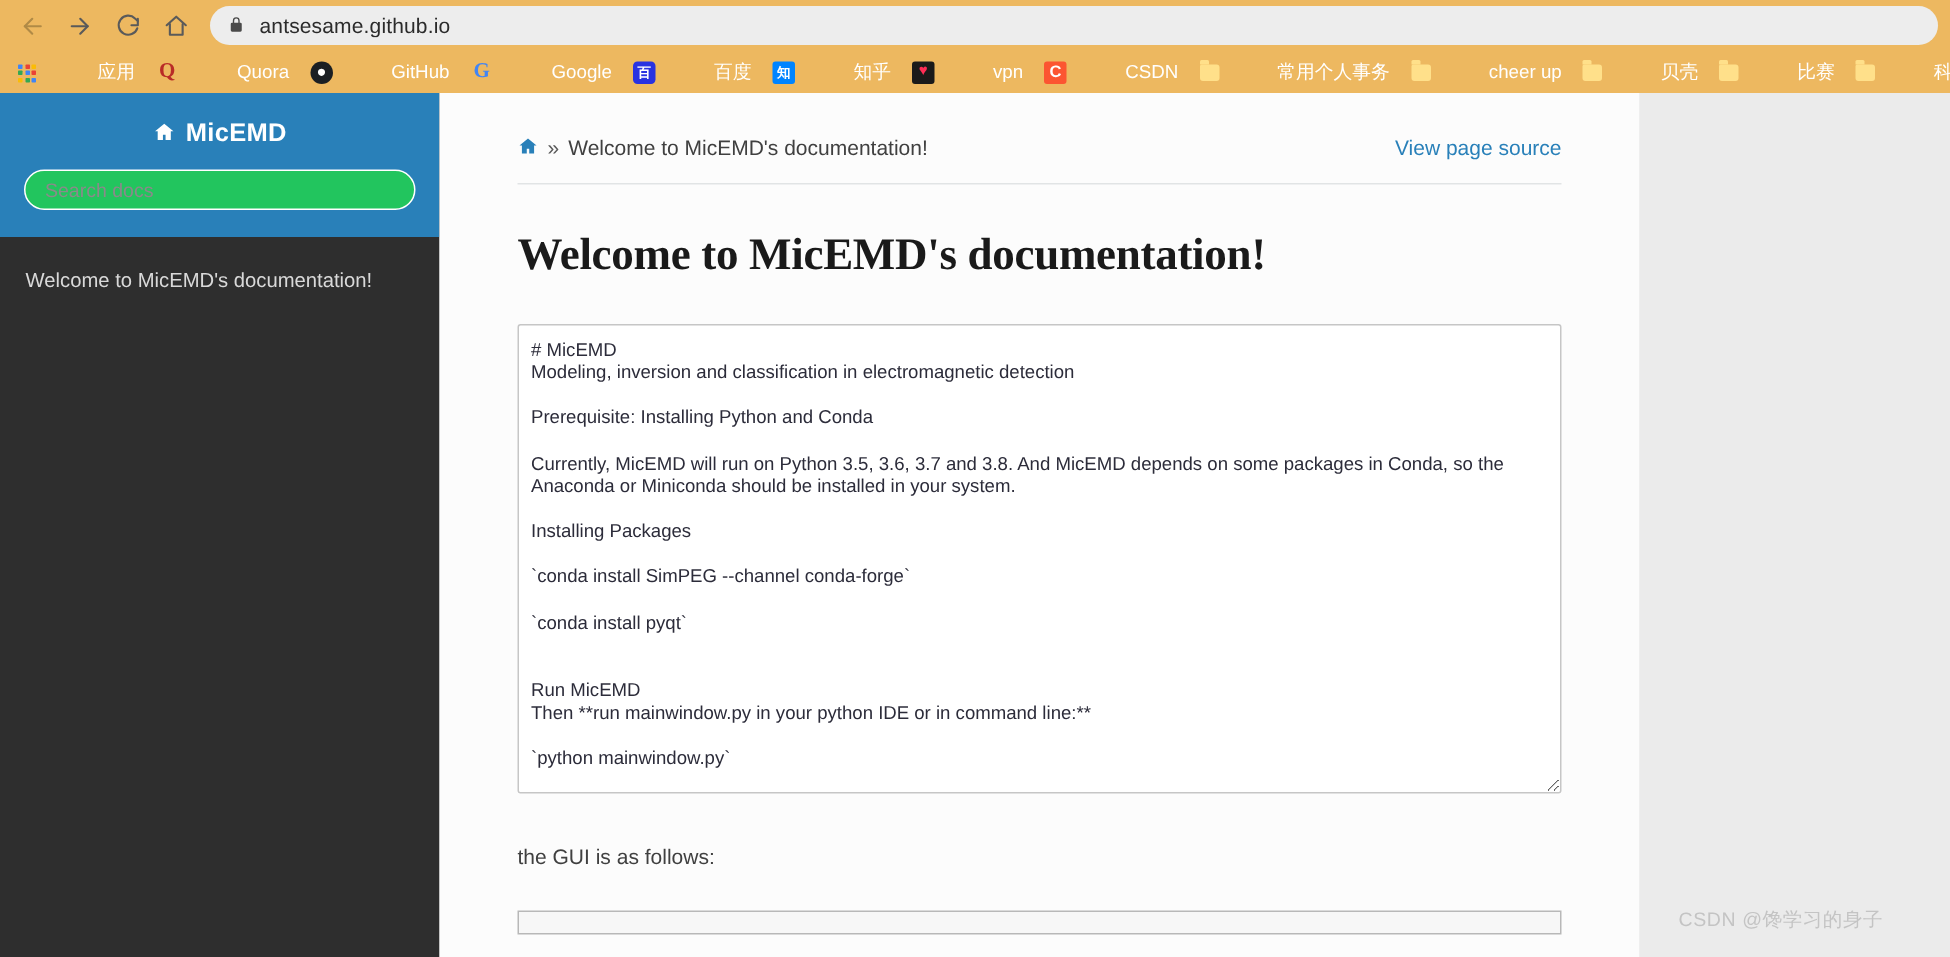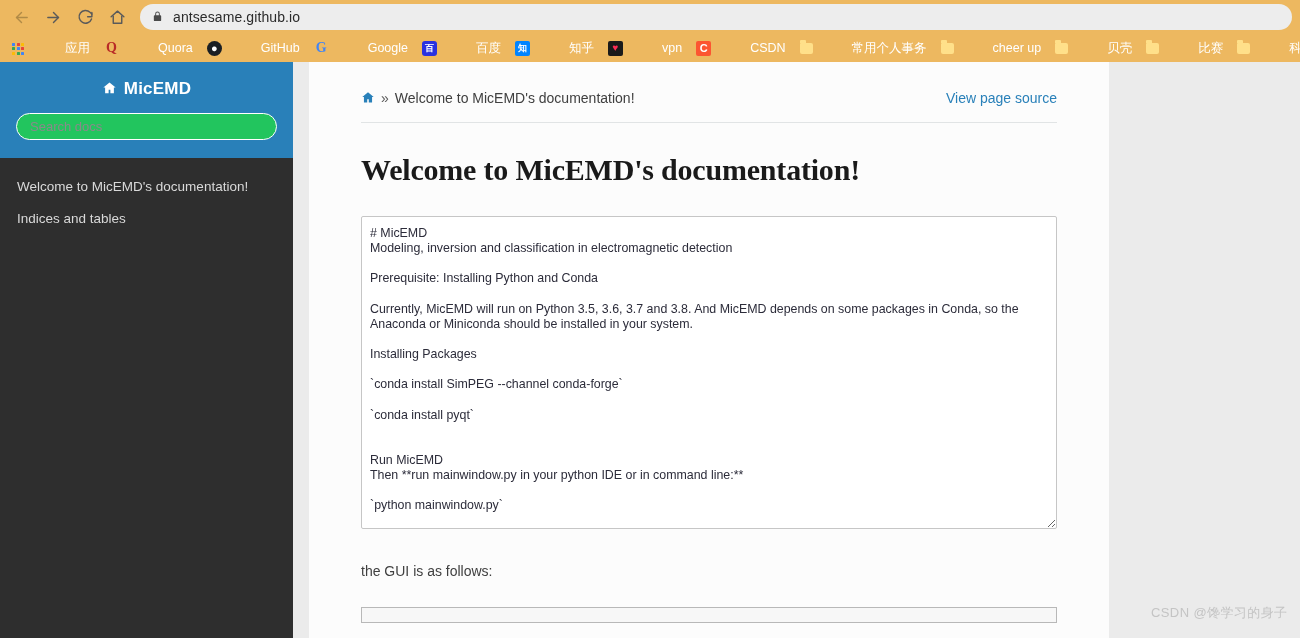--- a/index.html
+++ b/index.html
@@ -117,21 +117,20 @@
   .ic-csdn { background: #fc5531; color: #fff; border-radius: 2px; font-size: 11px; font-weight: bold; }
 
   
   #page-viewport {
     width: 1300px;
     height: 576px;
     background: #ebebeb;
     display: flex;
     position: relative;
     overflow: hidden;
-    gap: 16px;
   }
 
   
   #sidebar {
     width: 293px;
     flex: 0 0 293px;
     height: 576px;
     background: #2e2e2e;
     overflow: hidden;
   }
@@ -434,21 +433,20 @@
           <svg width="15" height="14" viewBox="0 0 24 24" fill="currentColor">
               <path d="M12 2.5L1.5 11h3V21h6v-6h3v6h6V11h3z"></path>
             </svg>
         </span>
         <span>MicEMD</span>
       </div>
       <input id="search-box" type="text" placeholder="Search docs" style="">
     </div>
     <div id="sidebar-nav">
       <a class="nav-item" href="#">Welcome to MicEMD's documentation!</a>
-      <a class="nav-item" href="#">Indices and tables</a>
     </div>
   </div>
 
   <div id="content-col">
     <div id="content-inner">
 
       <div id="breadcrumb-row">
         <div id="breadcrumb">
           <span class="home-ico">
             <svg width="14" height="13" viewBox="0 0 24 24" fill="currentColor">

